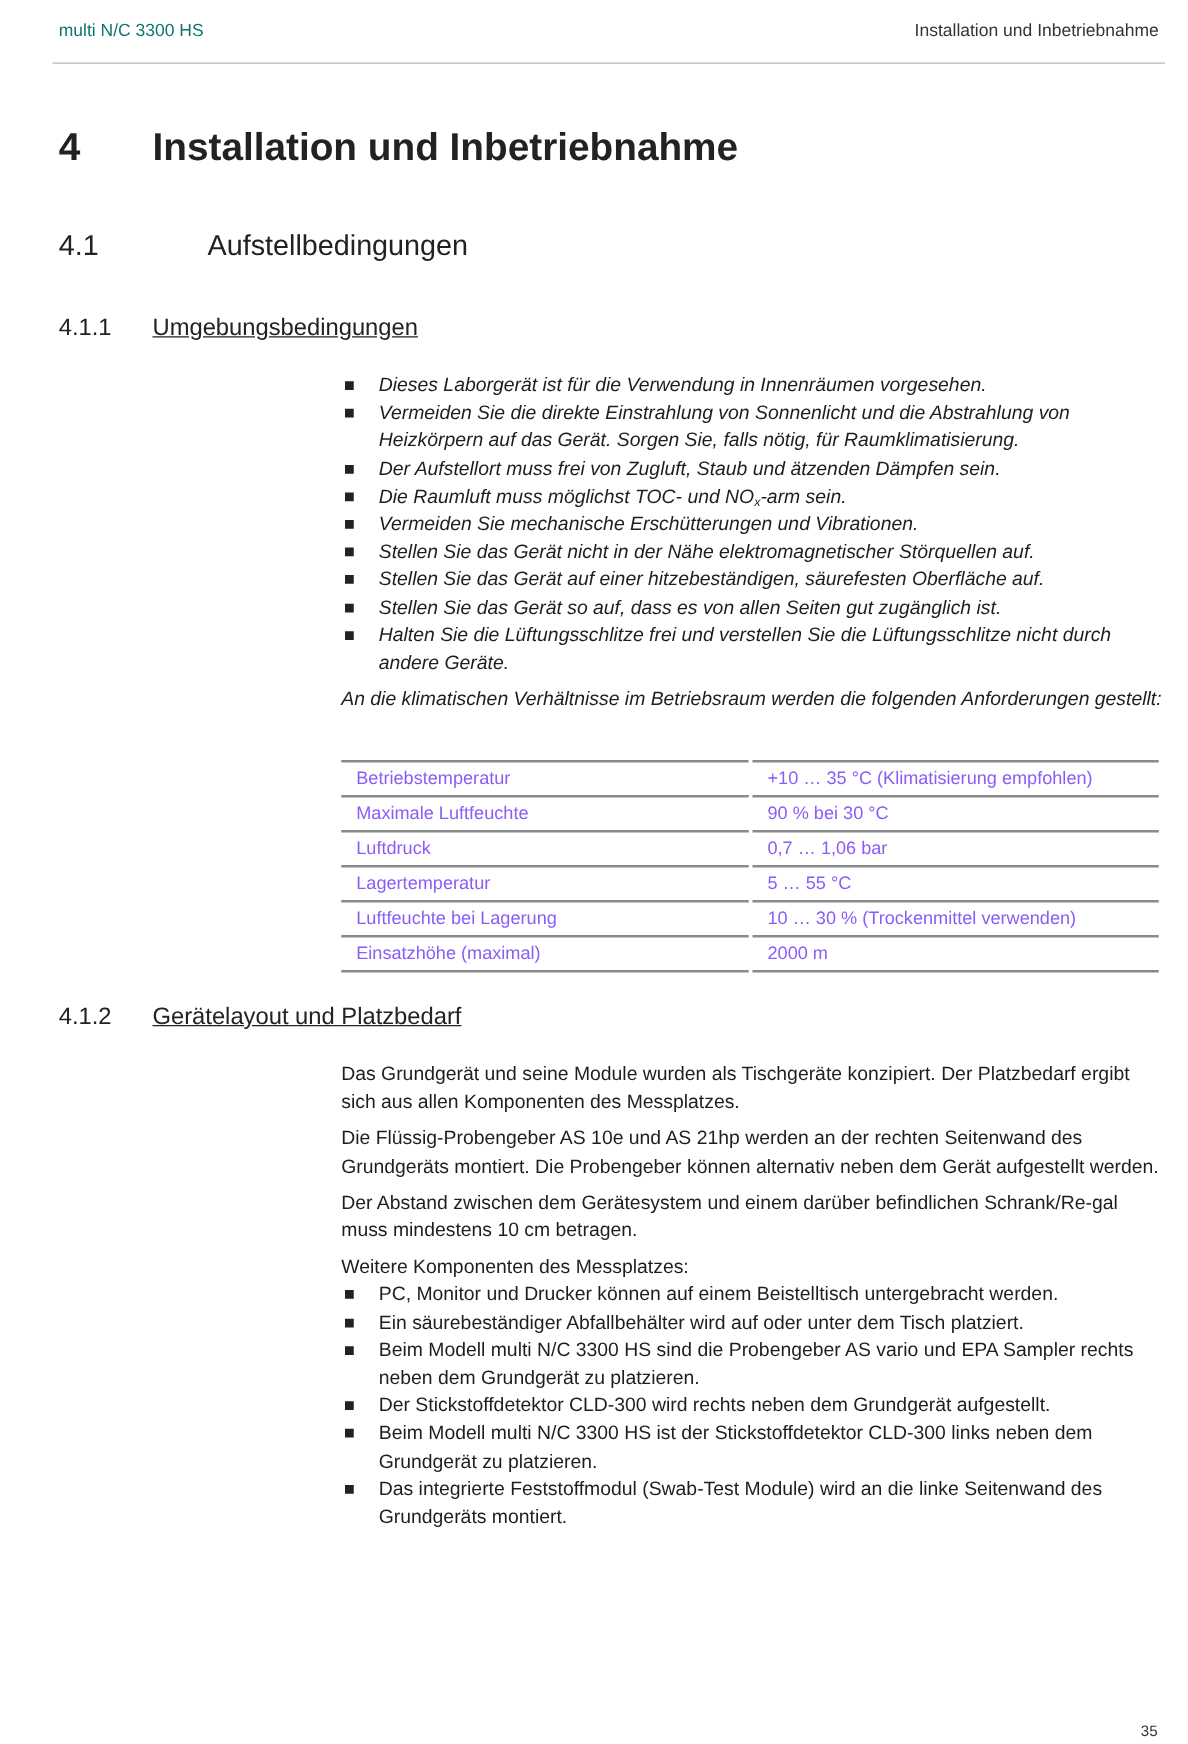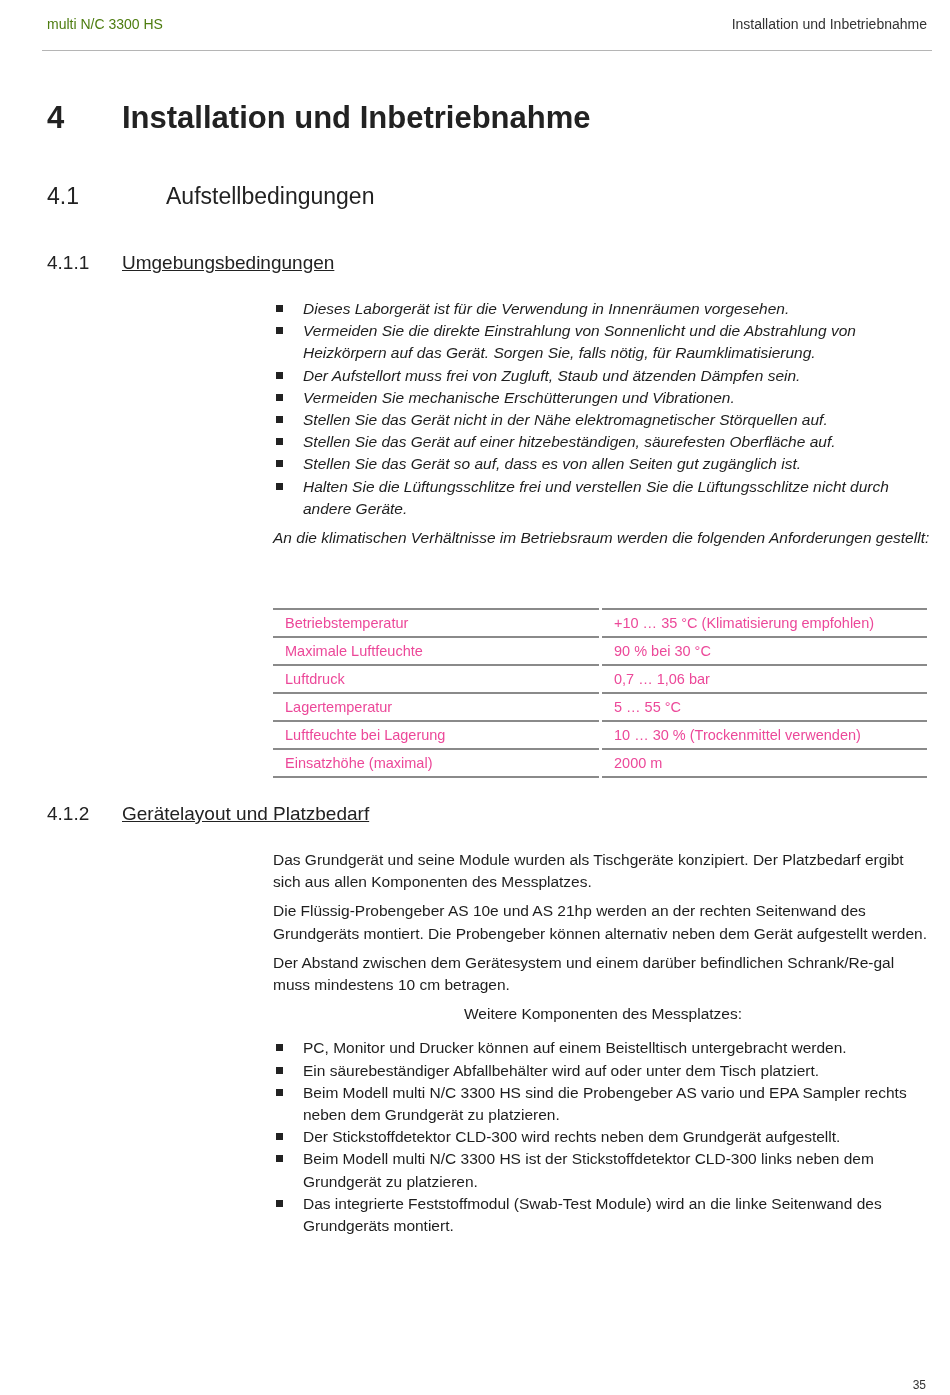--- a/index.html
+++ b/index.html
@@ -4,21 +4,21 @@
 <style>
   html, body { margin: 0; padding: 0; background: #ffffff; }
   body {
     width: 950px; height: 1395px; position: relative; overflow: hidden;
     font-family: "Liberation Sans", sans-serif; color: #1e1e1e;
   }
   .header {
     position: absolute; left: 42px; top: 0; width: 890px; height: 50px;
     border-bottom: 1px solid #b5b5b5;
   }
-  .header .left { position: absolute; left: 5px; top: 16px; font-size: 14px; color: #4d7c0f; }
+  .header .left { position: absolute; left: 5px; top: 16px; font-size: 14px; color: #0f766e; }
   .header .right { position: absolute; right: 5px; top: 16px; font-size: 14px; color: #333; }
 
   .h1 { position: absolute; left: 47px; top: 100px; font-size: 31px; font-weight: bold; color: #222; }
   .h1 .num { position: absolute; left: 0; }
   .h1 .txt { position: absolute; left: 75px; white-space: nowrap; }
 
   .h2 { position: absolute; left: 47px; top: 183px; font-size: 23px; color: #222; }
   .h2 .num { position: absolute; left: 0; }
   .h2 .txt { position: absolute; left: 75px; white-space: nowrap; margin-left: 44px; }
 
@@ -30,21 +30,21 @@
   ul.blist { list-style: none; margin: 0; padding: 0; }
   ul.blist li { position: relative; padding-left: 30px; }
   ul.blist li .bullet {
     position: absolute; left: 3px; top: 7px; width: 7px; height: 7px; background: #222;
   }
   .para { margin: 0 0 7px 0; }
   sub { font-size: 10px; vertical-align: -3px; line-height: 0; }
 
   table.spec {
     position: absolute; left: 273px; top: 608px; width: 654px;
-    border-collapse: collapse; font-size: 14.5px; color: #ec4899;
+    border-collapse: collapse; font-size: 14.5px; color: #8b5cf6;
   }
   table.spec td {
     height: 26px; padding: 0 12px; border-top: 2px solid #8a8a8a; border-bottom: 2px solid #8a8a8a;
   }
   table.spec td.k { width: 302px; border-right: 3px solid #fff; }
   table.spec td.v { }
 
   .pagenum { position: absolute; right: 24px; top: 1378px; font-size: 12px; color: #333; }
 </style>
 </head>
@@ -68,20 +68,21 @@
 <div class="h3" style="top:252px;">
   <span class="num">4.1.1</span>
   <span class="txt">Umgebungsbedingungen</span>
 </div>
 
 <div class="content" style="top:298px;font-style:italic;">
   <ul class="blist">
     <li><span class="bullet"></span><span>Dieses Laborgerät ist für die Verwendung in Innenräumen vorgesehen.</span></li>
     <li><span class="bullet"></span><span>Vermeiden Sie die direkte Einstrahlung von Sonnenlicht und die Abstrahlung von Heizkörpern auf das Gerät. Sorgen Sie, falls nötig, für Raumklimatisierung.</span></li>
     <li><span class="bullet"></span><span>Der Aufstellort muss frei von Zugluft, Staub und ätzenden Dämpfen sein.</span></li>
+    <li><span class="bullet"></span><span>Die Raumluft muss möglichst TOC- und NO</span><sub>x</sub><span>-arm sein.</span></li>
     <li><span class="bullet"></span><span>Vermeiden Sie mechanische Erschütterungen und Vibrationen.</span></li>
     <li><span class="bullet"></span><span>Stellen Sie das Gerät nicht in der Nähe elektromagnetischer Störquellen auf.</span></li>
     <li><span class="bullet"></span><span>Stellen Sie das Gerät auf einer hitzebeständigen, säurefesten Oberfläche auf.</span></li>
     <li><span class="bullet"></span><span>Stellen Sie das Gerät so auf, dass es von allen Seiten gut zugänglich ist.</span></li>
     <li><span class="bullet"></span><span>Halten Sie die Lüftungsschlitze frei und verstellen Sie die Lüftungsschlitze nicht durch andere Geräte.</span></li>
   </ul>
   <p class="para" style="margin-top:7px;">An die klimatischen Verhältnisse im Betriebsraum werden die folgenden Anforderungen gestellt:</p>
 </div>
 
 <table class="spec">
@@ -115,21 +116,21 @@
 
 <div class="h3" style="top:803px;">
   <span class="num">4.1.2</span>
   <span class="txt">Gerätelayout und Platzbedarf</span>
 </div>
 
 <div class="content" style="top:849px;">
   <p class="para">Das Grundgerät und seine Module wurden als Tischgeräte konzipiert. Der Platzbedarf ergibt sich aus allen Komponenten des Messplatzes.</p>
   <p class="para">Die Flüssig-Probengeber AS 10e und AS 21hp werden an der rechten Seitenwand des Grundgeräts montiert. Die Probengeber können alternativ neben dem Gerät aufgestellt werden.</p>
   <p class="para">Der Abstand zwischen dem Gerätesystem und einem darüber befindlichen Schrank/Re-gal muss mindestens 10 cm betragen.</p>
-  <p class="para" style="margin-bottom:12px;text-align:center;">Weitere Komponenten des Messplatzes:</p>
+  <p class="para" style="margin-bottom:0;">Weitere Komponenten des Messplatzes:</p>
   <ul class="blist">
     <li><span class="bullet"></span><span>PC, Monitor und Drucker können auf einem Beistelltisch untergebracht werden.</span></li>
     <li><span class="bullet"></span><span>Ein säurebeständiger Abfallbehälter wird auf oder unter dem Tisch platziert.</span></li>
     <li><span class="bullet"></span><span>Beim Modell multi N/C 3300 HS sind die Probengeber AS vario und EPA Sampler rechts neben dem Grundgerät zu platzieren.</span></li>
     <li><span class="bullet"></span><span>Der Stickstoffdetektor CLD-300 wird rechts neben dem Grundgerät aufgestellt.</span></li>
     <li><span class="bullet"></span><span>Beim Modell multi N/C 3300 HS ist der Stickstoffdetektor CLD-300 links neben dem Grundgerät zu platzieren.</span></li>
     <li><span class="bullet"></span><span>Das integrierte Feststoffmodul (Swab-Test Module) wird an die linke Seitenwand des Grundgeräts montiert.</span></li>
   </ul>
 </div>
 

